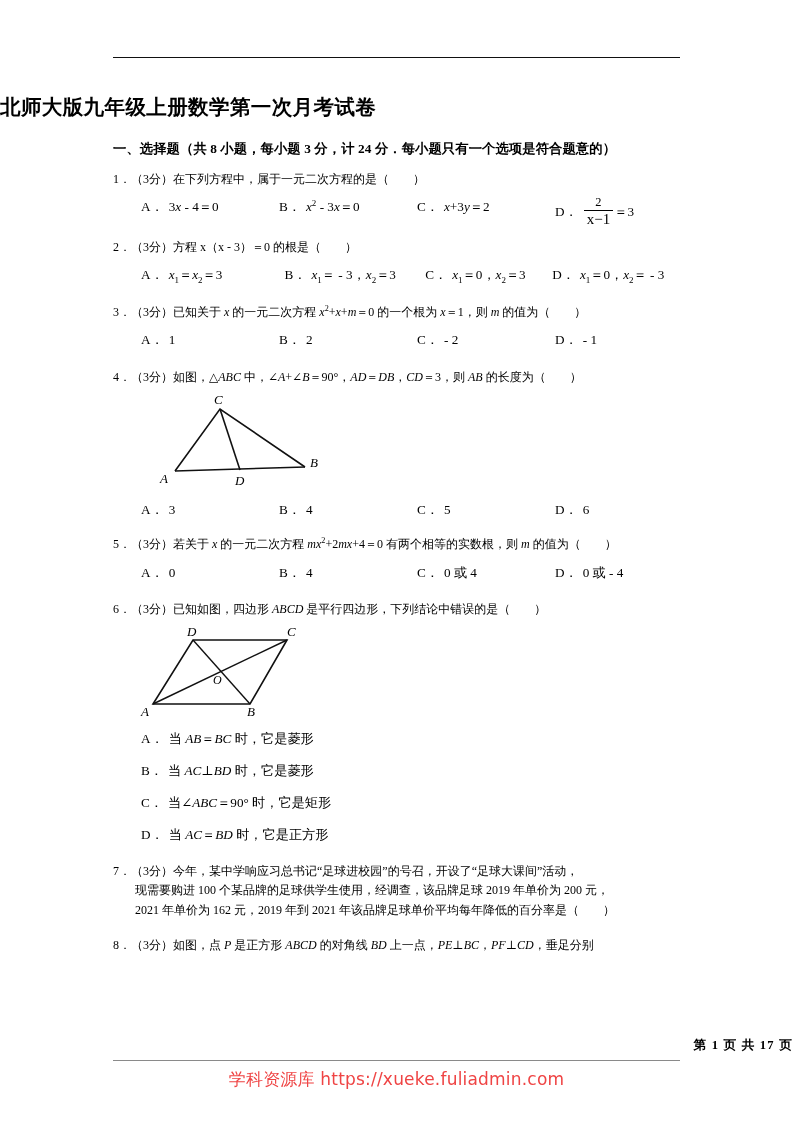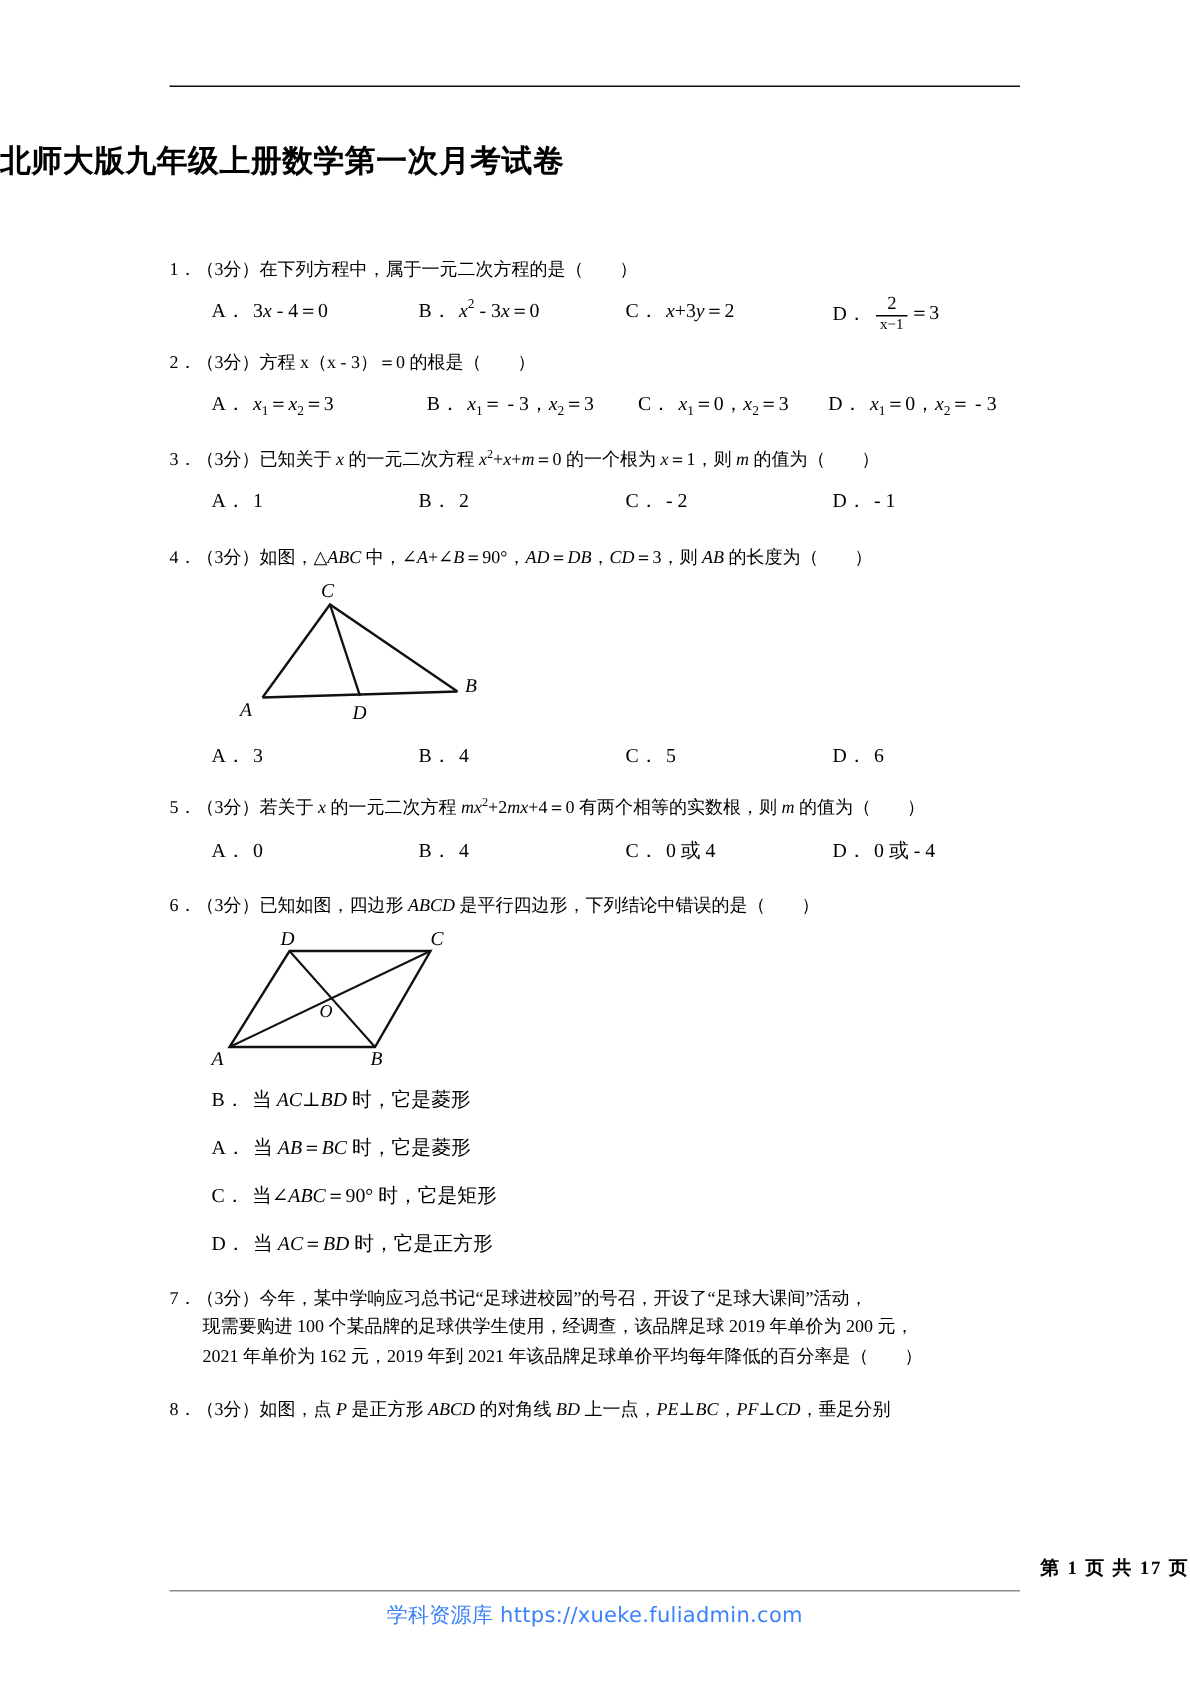--- a/index.html
+++ b/index.html
@@ -100,21 +100,21 @@
   .frac .num {
     display: block;
     border-bottom: 1.1px solid #000;
     padding: 0 3px;
     font-size: 12.4px;
     line-height: 1.18;
   }
   .frac .den {
     display: block;
     padding: 0 3px;
-    font-size: 10px;
+    font-size: 15px;
     line-height: 1.18;
   }
   .figure {
     padding-left: 22px;
     margin-top: 4px;
   }
   .footer-page {
     position: absolute;
     left: 0; right: 0;
     top: 1037px;
@@ -129,36 +129,37 @@
     top: 1060px;
     width: 567px;
     height: 0;
     border-top: 1px solid #8a8a8a;
   }
   .watermark {
     position: absolute;
     left: 0; right: 0;
     top: 1068px;
     text-align: center;
-    font-size: 14px;
-    color: #3b82f6;
+    font-size: 17px;
+    color: #ef4444;
     font-family: "DejaVu Sans", "Liberation Sans", sans-serif;
     letter-spacing: 0.2px;
   }
   svg { display: block; }
 </style>
 </head>
 <body>
 
 <div class="page">
 
   <div class="header-rule"></div>
 
   <div class="doc-title">北师大版九年级上册数学第一次月考试卷</div>
 
+  <div class="section-head">一、选择题（共 8 小题，每小题 3 分，计 24 分．每小题只有一个选项是符合题意的）</div>
 
   <div class="content">
 
     <div class="q">
       <div class="q-stem"><span>1</span>．<span>（3分）</span><span>在下列方程中，属于一元二次方程的是（　　）</span></div>
       <div class="opts cols4">
         <div class="opt"><span class="lbl">A．</span>3<i class="v">x</i> - 4＝0</div>
         <div class="opt"><span class="lbl">B．</span><i class="v">x</i><sup class="e">2</sup> - 3<i class="v">x</i>＝0</div>
         <div class="opt"><span class="lbl">C．</span><i class="v">x</i>+3<i class="v">y</i>＝2</div>
         <div class="opt"><span class="lbl">D．</span><span class="frac"><span class="num">2</span><span class="den">x−1</span></span>＝3</div>
@@ -224,22 +225,22 @@
           <line x1="18" y1="80" x2="152" y2="16" stroke="#111" stroke-width="1.4"></line>
           <line x1="58" y1="16" x2="115" y2="80" stroke="#111" stroke-width="1.4"></line>
           <text x="6" y="92" font-size="13" font-style="italic" font-family="Liberation Serif, serif">A</text>
           <text x="112" y="92" font-size="13" font-style="italic" font-family="Liberation Serif, serif">B</text>
           <text x="152" y="12" font-size="13" font-style="italic" font-family="Liberation Serif, serif">C</text>
           <text x="52" y="12" font-size="13" font-style="italic" font-family="Liberation Serif, serif">D</text>
           <text x="78" y="60" font-size="12" font-style="italic" font-family="Liberation Serif, serif">O</text>
         </svg>
       </div>
       <div class="opt-stack" style="margin-top:8px">
+        <div class="opt"><span class="lbl">A．</span>当 <i class="v">AB</i>＝<i class="v">BC</i> 时，它是菱形</div>
         <div class="opt"><span class="lbl">B．</span>当 <i class="v">AC</i>⊥<i class="v">BD</i> 时，它是菱形</div>
-        <div class="opt"><span class="lbl">A．</span>当 <i class="v">AB</i>＝<i class="v">BC</i> 时，它是菱形</div>
         <div class="opt"><span class="lbl">C．</span>当∠<i class="v">ABC</i>＝90° 时，它是矩形</div>
         <div class="opt"><span class="lbl">D．</span>当 <i class="v">AC</i>＝<i class="v">BD</i> 时，它是正方形</div>
       </div>
     </div>
 
     <div class="q" style="margin-top:18px">
       <div class="q-stem"><span>7</span>．<span>（3分）</span><span>今年，某中学响应习总书记“足球进校园”的号召，开设了“足球大课间”活动，</span><span class="cont">现需要购进 100 个某品牌的足球供学生使用，经调查，该品牌足球 2019 年单价为 200 元，</span><span class="cont">2021 年单价为 162 元，2019 年到 2021 年该品牌足球单价平均每年降低的百分率是（　　）</span></div>
     </div>
 
     <div class="q" style="margin-top:16px">

